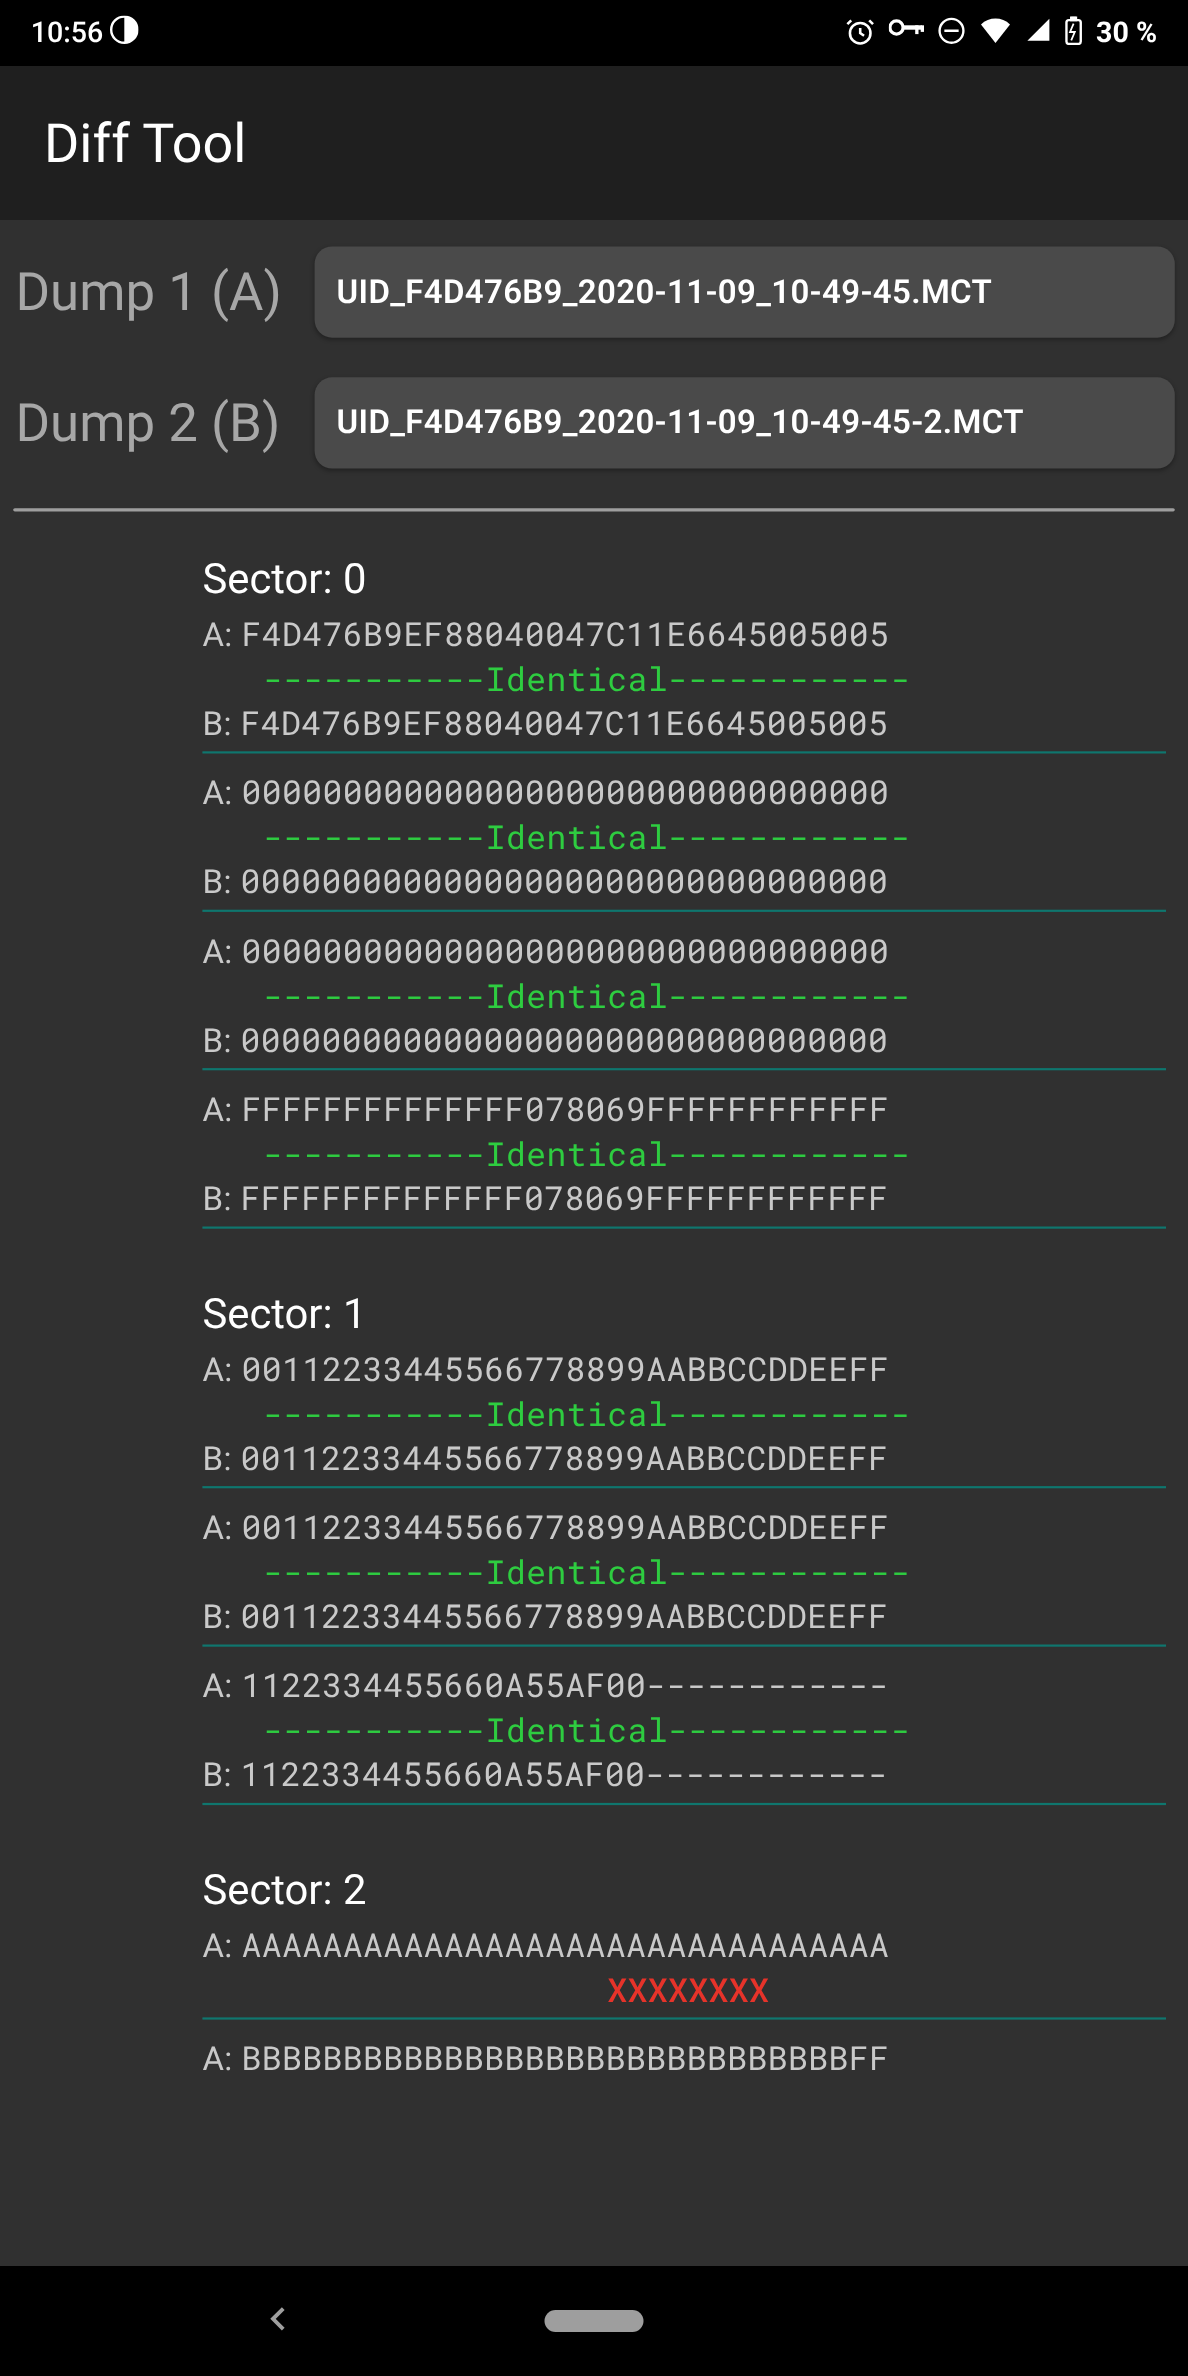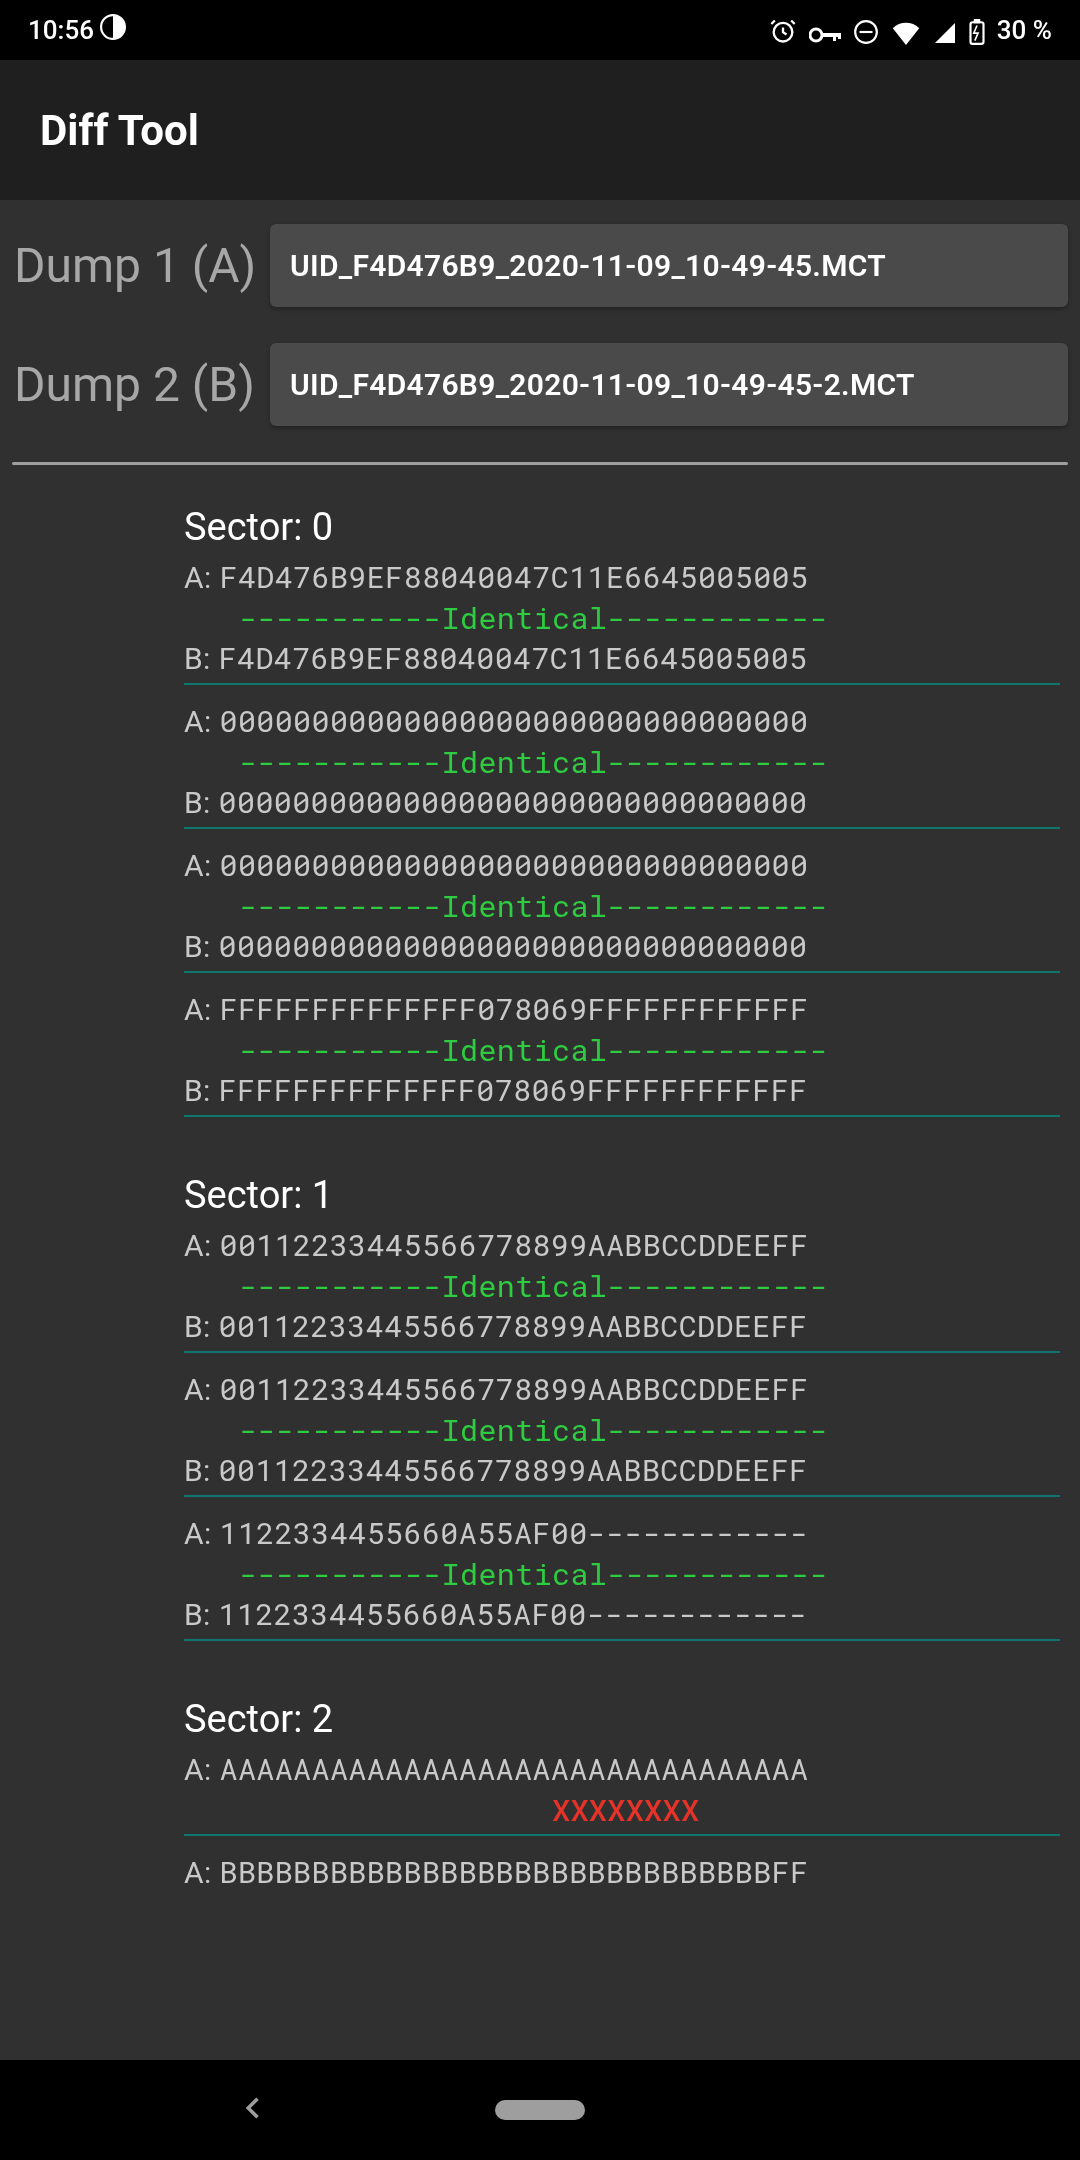--- a/index.html
+++ b/index.html
@@ -14,30 +14,30 @@
   .status-bar {
     height: 60px;
     background: #000;
     display: flex;
     align-items: center;
     padding: 0 28px;
     font-size: 26px;
     font-weight: 500;
   }
   .status-left { display: flex; align-items: center; gap: 6px; }
-  .status-right { margin-left: auto; display: flex; align-items: flex-end; gap: 12px; }
+  .status-right { margin-left: auto; display: flex; align-items: flex-start; gap: 12px; font-weight: bold; }
   .status-right svg { display: block; }
   .app-bar {
     height: 140px;
     background: #1f1f1f;
     display: flex;
     align-items: center;
     padding: 0 40px;
   }
-  .app-title { font-size: 42px; font-weight: 700; }
+  .app-title { font-size: 49px; font-weight: 400; }
   .content {
     background: #303030;
     height: calc(2160px - 60px - 140px - 100px);
     overflow: hidden;
     padding-top: 24px;
   }
   .dump-row {
     display: flex;
     align-items: center;
     padding: 0 12px;
@@ -45,27 +45,28 @@
   }
   .dump-label {
     width: 258px;
     font-size: 48px;
     color: #a7a7a7;
     padding-left: 2px;
   }
   .dump-btn {
     flex: 1;
     background: #4a4a4a;
-    border-radius: 6px;
+    border-radius: 16px;
     padding: 24px 20px;
     font-size: 30px;
     font-weight: 600;
     color: #fff;
     letter-spacing: 0.3px;
     box-shadow: 0 2px 4px rgba(0,0,0,0.3);
+    margin-left: 16px;
   }
   .divider {
     height: 3px;
     background: #9e9e9e;
     margin: 0 12px 40px 12px;
     border-radius: 2px;
   }
   .sectors { padding-left: 184px; padding-right: 20px; }
   .sector-header {
     font-size: 38px;

